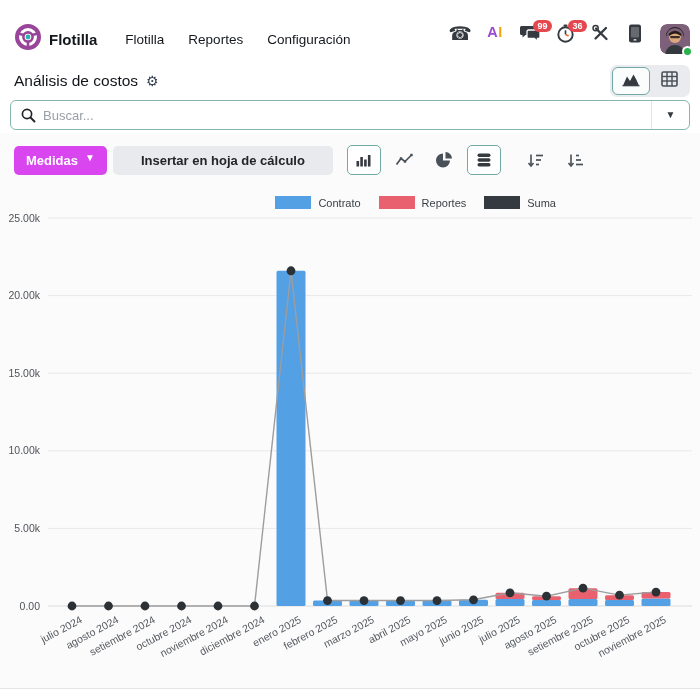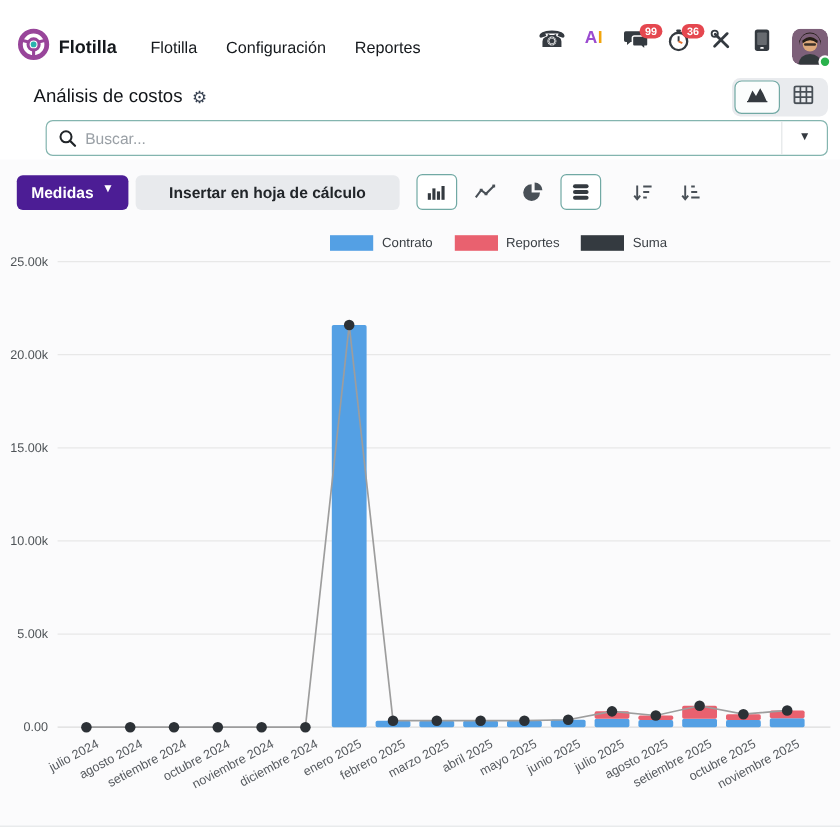--- a/index.html
+++ b/index.html
@@ -17,39 +17,39 @@
   .systray-btn { position:relative; width:28px; height:30px; display:flex; align-items:flex-start; justify-content:center; cursor:pointer; }
   .badge { position:absolute; top:-4px; right:-8px; background:#e5474f; color:#fff; font-size:9px; font-weight:700; border-radius:8px; padding:1.5px 4.5px; line-height:1; }
   .ai-text { font-weight:800; font-size:14.5px; letter-spacing:0.5px; }
   .ai-a { color:#9b4bd0; } .ai-i { color:#f2a50c; }
   .phone-glyph { font-size:19px; color:#343a40; line-height:1; }
   .avatar-wrap { position:relative; width:30px; height:30px; margin-left:4px; cursor:pointer; }
   .avatar-wrap svg { border-radius:7px; display:block; }
   .status-dot { position:absolute; right:-3px; bottom:-3px; width:11px; height:11px; background:#2ab24c; border:2px solid #fff; border-radius:50%; }
 
   
-  .cp-top { position:absolute; top:62px; left:0; right:0; height:38px; display:flex; align-items:center; justify-content:space-between; padding:0 10px 0 28px; background:#fff; }
+  .cp-top { position:absolute; top:62px; left:0; right:0; height:38px; display:flex; align-items:center; justify-content:space-between; padding:0 10px 0 14px; background:#fff; }
   .breadcrumb { display:flex; align-items:center; gap:8px; }
   .page-title { font-size:15.5px; color:#111418; }
   .gear { font-size:14px; color:#374151; cursor:pointer; line-height:1; }
   .view-switcher { display:flex; background:#e9ebee; border-radius:7px; padding:2px; }
   .vs-btn { width:38px; height:28px; display:flex; align-items:center; justify-content:center; border-radius:6px; cursor:pointer; border:1px solid transparent; }
   .vs-btn.active { background:#fbfdfd; border-color:#71a9a4; }
 
-  .searchbar { position:absolute; top:100px; left:10px; right:10px; height:30px; border:1px solid #84b5af; border-radius:6px; background:#fff; display:flex; align-items:center;margin-left:28px; }
+  .searchbar { position:absolute; top:100px; left:10px; right:10px; height:30px; border:1px solid #84b5af; border-radius:6px; background:#fff; display:flex; align-items:center; }
   .search-icon-wrap { padding:0 7px 0 10px; display:flex; align-items:center; }
   .search-input { flex:1; border:none; outline:none; font-size:13px; color:#333; background:transparent; font-family:"Liberation Sans", sans-serif; }
   .search-input::placeholder { color:#9aa0a6; }
   .search-caret { width:38px; height:100%; border-left:1px solid #e3e6e8; display:flex; align-items:center; justify-content:center; cursor:pointer; }
   .caret-down { font-size:10px; color:#343a40; line-height:1; }
 
   
   .content-bg { position:absolute; top:133px; left:0; right:0; bottom:0; background:#fbfbfc; }
   .toolbar { position:absolute; top:144px; left:14px; right:14px; height:32px; display:flex; align-items:center; gap:6px; }
-  .btn-measures { background:#4c1d95; color:#fff; font-size:13px; font-weight:600; border:none; border-radius:5px; padding:7px 12px; display:flex; gap:7px; cursor:pointer; font-family:"Liberation Sans", sans-serif; }
+  .btn-measures { background:#d946ef; color:#fff; font-size:13px; font-weight:600; border:none; border-radius:5px; padding:7px 12px; display:flex; gap:7px; cursor:pointer; font-family:"Liberation Sans", sans-serif; }
   .btn-measures .caret-down { color:#fff; }
   .btn-spreadsheet { background:#e8eaed; color:#212529; font-size:13px; font-weight:600; border:none; border-radius:5px; padding:7px 28px; cursor:pointer; margin-right:8px; font-family:"Liberation Sans", sans-serif; }
   .icon-btn { width:34px; height:30px; display:flex; align-items:center; justify-content:center; border-radius:5px; border:1px solid transparent; cursor:pointer; color:#495057; }
   .icon-btn.active { background:#fff; border-color:#71a9a4; }
   .icon-btn svg { display:block; }
   .tb-gap { width:6px; }
 
   
   .chart-wrap { position:absolute; top:195px; left:0; width:564px; height:505px; }
   .legend { position:absolute; top:1px; right:8px; display:flex; align-items:center; gap:18px; }
@@ -79,22 +79,22 @@
             <line x1="14" y1="18.5" x2="14" y2="24.5" stroke="#98459a" stroke-width="2.6"></line>
             <line x1="9.9" y1="12" x2="4" y2="10.5" stroke="#98459a" stroke-width="2.6"></line>
             <line x1="18.1" y1="12" x2="24" y2="10.5" stroke="#98459a" stroke-width="2.6"></line>
             <circle cx="14" cy="14" r="2.4" fill="#29b3ae"></circle>
           </svg>
         </span>
         <span class="brand-name">Flotilla</span>
       </div>
       <nav class="nav-menu">
         <span class="nav-item">Flotilla</span>
+        <span class="nav-item">Reportes</span>
         <span class="nav-item">Configuración</span>
-        <span class="nav-item">Reportes</span>
       </nav>
     </div>
 
     <div class="nav-right">
       <div class="systray-btn">
         <span class="phone-glyph">☎</span>
       </div>
       <div class="systray-btn">
         <span class="ai-text"><span class="ai-a">A</span><span class="ai-i">I</span></span>
       </div>

